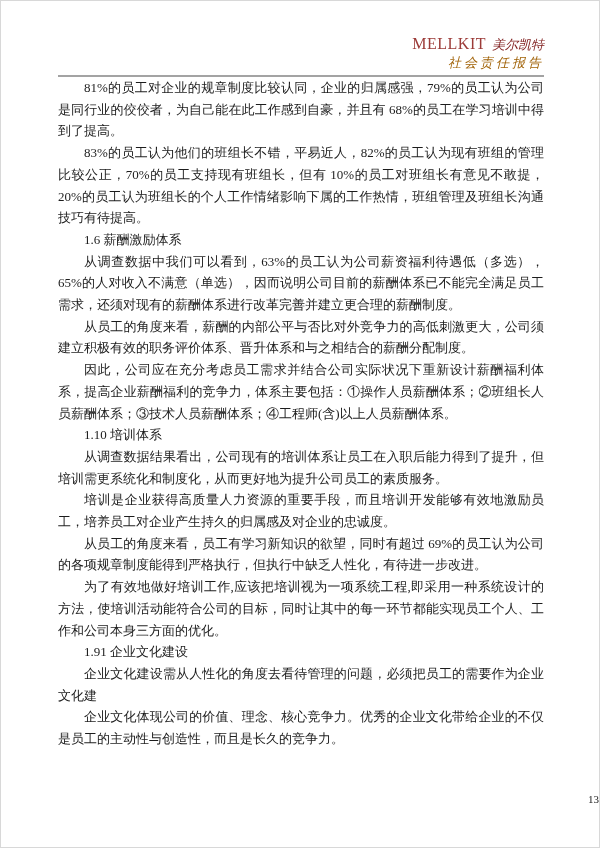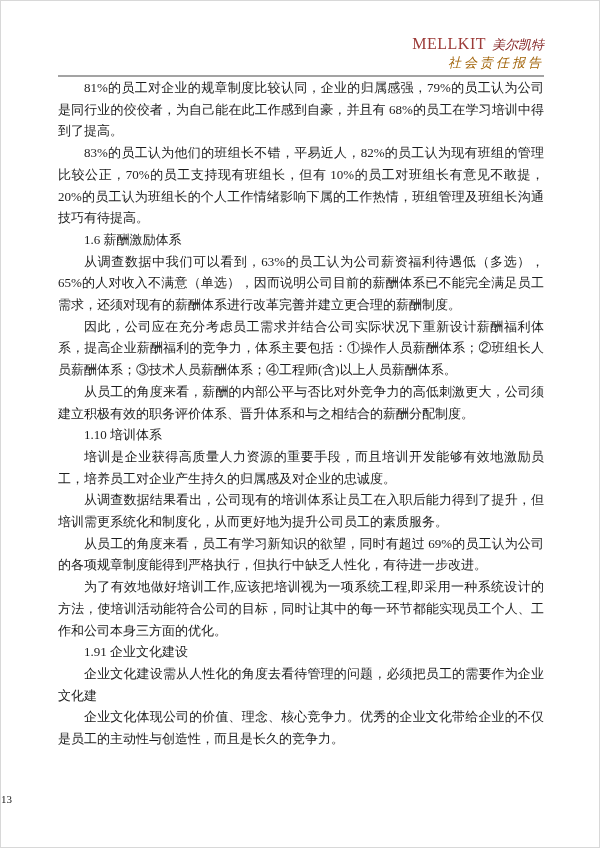--- a/index.html
+++ b/index.html
@@ -57,21 +57,21 @@
     padding: 0;
     font-size: 13px;
     font-weight: normal;
     text-indent: 2em;
   }
   .page-num {
     position: absolute;
     bottom: 42px;
     left: 0;
     width: 100%;
-    text-align: left;
+    text-align: right;
     font-size: 11px;
     color: #222222;
   }
 </style>
 </head>
 <body>
 
 <div class="page">
 
   <div class="header">
@@ -80,25 +80,25 @@
       <span class="brand-zh">美尔凯特</span>
     </div>
     <div class="doc-title">社会责任报告</div>
   </div>
 
   <div class="body-text">
     <p>81%的员工对企业的规章制度比较认同，企业的归属感强，79%的员工认为公司是同行业的佼佼者，为自己能在此工作感到自豪，并且有 68%的员工在学习培训中得到了提高。</p>
     <p>83%的员工认为他们的班组长不错，平易近人，82%的员工认为现有班组的管理比较公正，70%的员工支持现有班组长，但有 10%的员工对班组长有意见不敢提，20%的员工认为班组长的个人工作情绪影响下属的工作热情，班组管理及班组长沟通技巧有待提高。</p>
     <h3>1.6 薪酬激励体系</h3>
     <p>从调查数据中我们可以看到，63%的员工认为公司薪资福利待遇低（多选），65%的人对收入不满意（单选），因而说明公司目前的薪酬体系已不能完全满足员工需求，还须对现有的薪酬体系进行改革完善并建立更合理的薪酬制度。</p>
+    <p>从员工的角度来看，薪酬的内部公平与否比对外竞争力的高低刺激更大，公司须建立积极有效的职务评价体系、晋升体系和与之相结合的薪酬分配制度。</p>
     <p>因此，公司应在充分考虑员工需求并结合公司实际状况下重新设计薪酬福利体系，提高企业薪酬福利的竞争力，体系主要包括：①操作人员薪酬体系；②班组长人员薪酬体系；③技术人员薪酬体系；④工程师(含)以上人员薪酬体系。</p>
-    <p>从员工的角度来看，薪酬的内部公平与否比对外竞争力的高低刺激更大，公司须建立积极有效的职务评价体系、晋升体系和与之相结合的薪酬分配制度。</p>
     <h3>1.10 培训体系</h3>
+    <p>从调查数据结果看出，公司现有的培训体系让员工在入职后能力得到了提升，但培训需更系统化和制度化，从而更好地为提升公司员工的素质服务。</p>
     <p>培训是企业获得高质量人力资源的重要手段，而且培训开发能够有效地激励员工，培养员工对企业产生持久的归属感及对企业的忠诚度。</p>
-    <p>从调查数据结果看出，公司现有的培训体系让员工在入职后能力得到了提升，但培训需更系统化和制度化，从而更好地为提升公司员工的素质服务。</p>
     <p>从员工的角度来看，员工有学习新知识的欲望，同时有超过 69%的员工认为公司的各项规章制度能得到严格执行，但执行中缺乏人性化，有待进一步改进。</p>
     <p>为了有效地做好培训工作,应该把培训视为一项系统工程,即采用一种系统设计的方法，使培训活动能符合公司的目标，同时让其中的每一环节都能实现员工个人、工作和公司本身三方面的优化。</p>
     <h3>1.91 企业文化建设</h3>
     <p>企业文化建设需从人性化的角度去看待管理的问题，必须把员工的需要作为企业文化建</p>
     <p>企业文化体现公司的价值、理念、核心竞争力。优秀的企业文化带给企业的不仅是员工的主动性与创造性，而且是长久的竞争力。</p>
   </div>
 
   <div class="page-num">13</div>
 
 </div>

